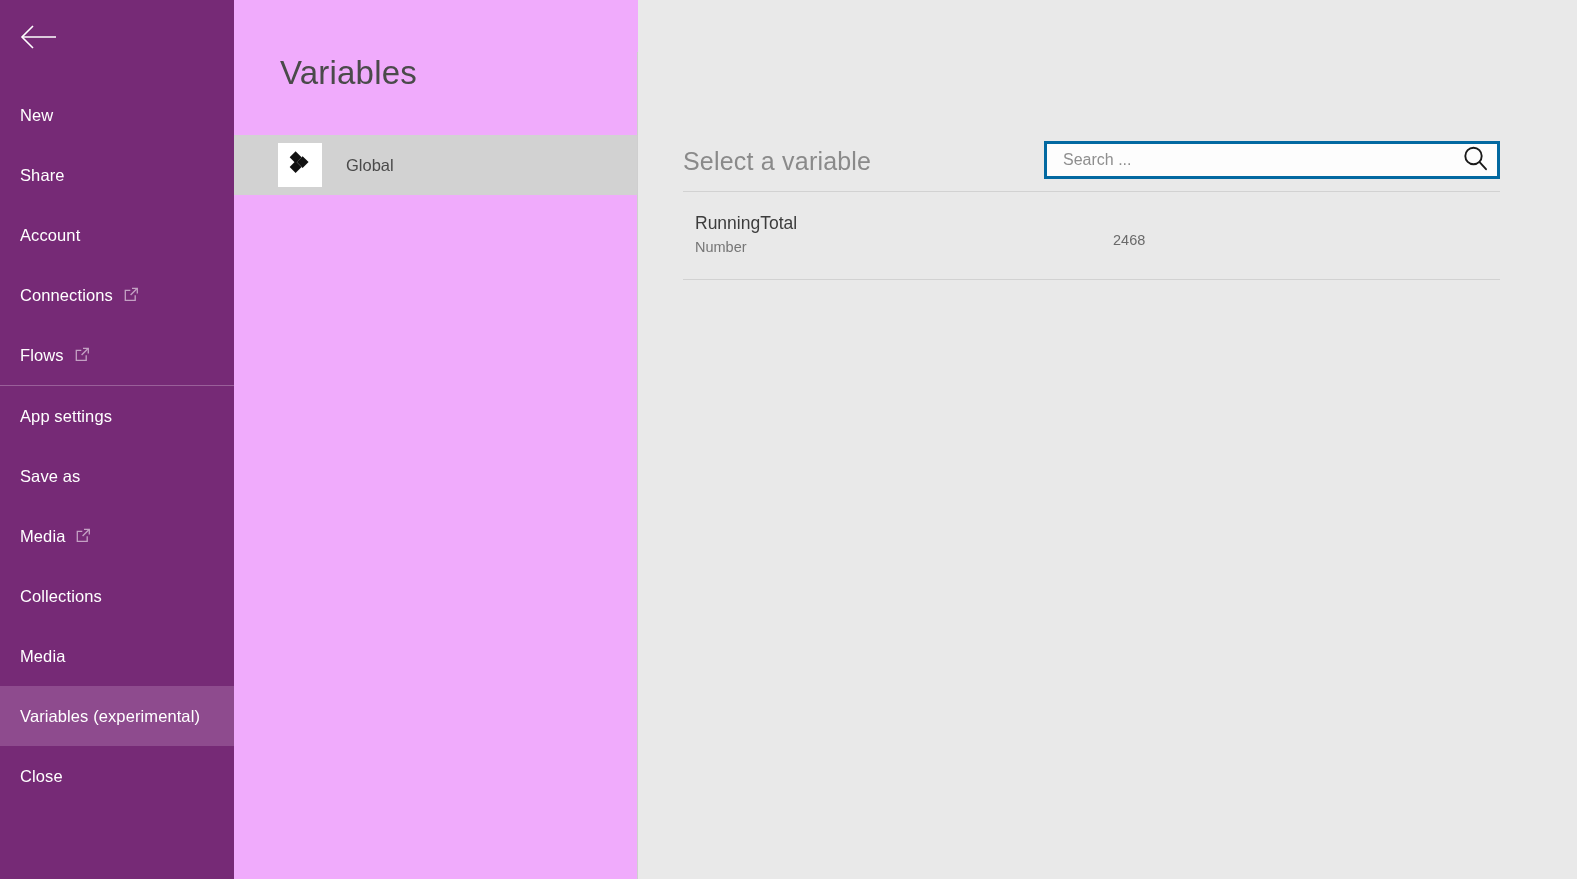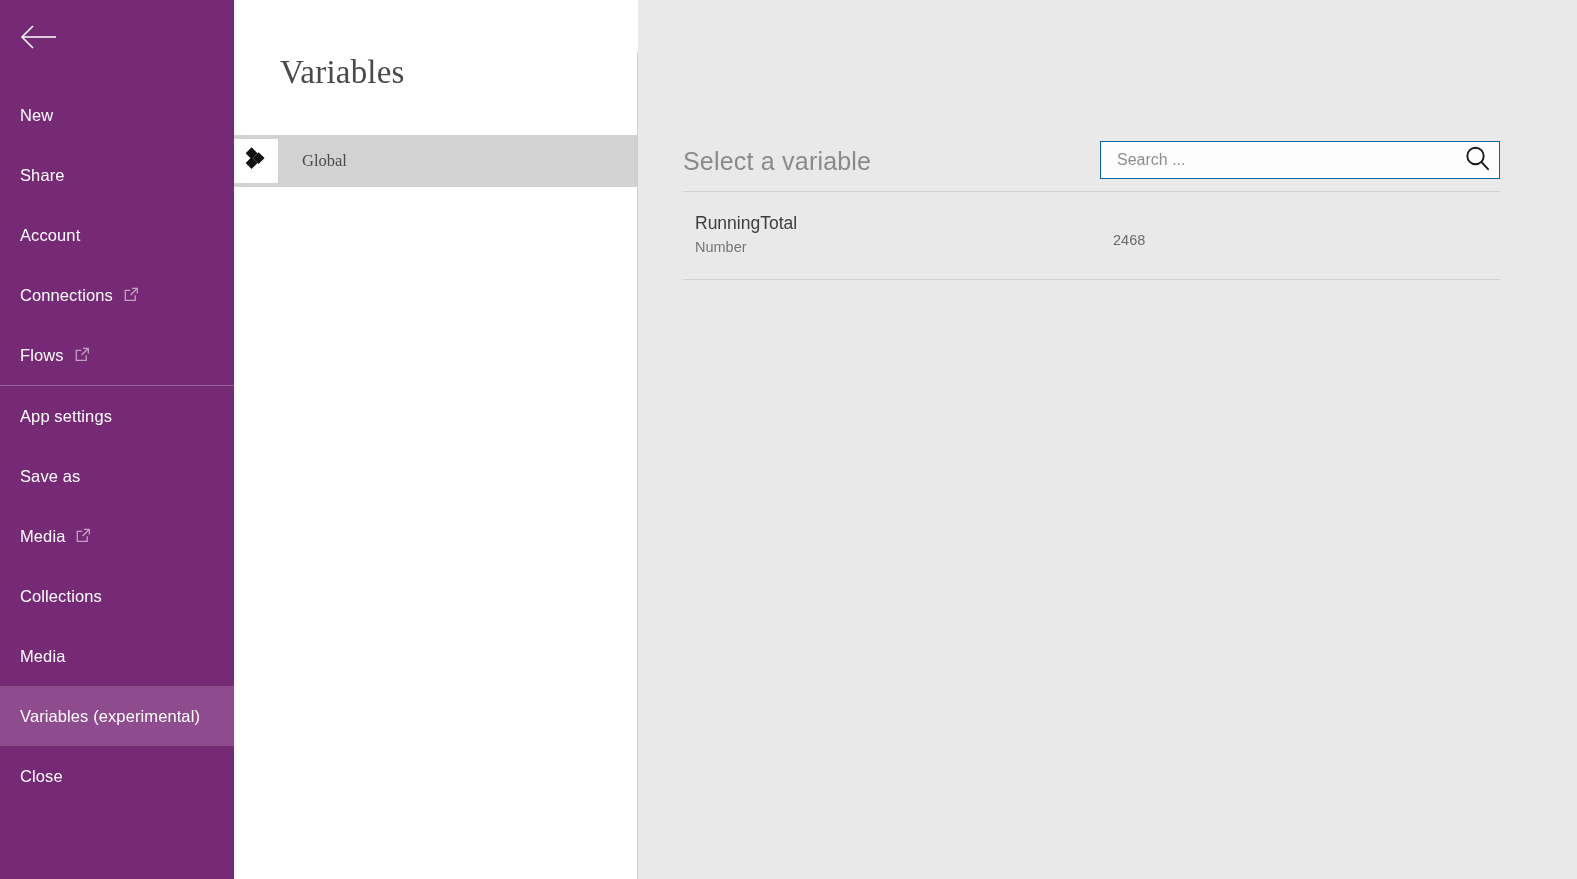--- a/index.html
+++ b/index.html
@@ -62,36 +62,36 @@
     background: #9a5f9a;
     margin: 0;
   }
 
   
   .mid-panel {
     position: relative;
     width: 404px;
     flex: 0 0 404px;
     height: 879px;
-    background: #ffffff;
-    font-family: Liberation Serif, serif;
+    background: #f0abfc;
   }
   .panel-title {
     position: absolute;
     left: 46px; top: 54px;
     font-size: 33px;
     font-weight: 300;
     color: #4a4a4a;
     letter-spacing: 0.2px;
   }
   .source-list { position: absolute; top: 135px; left: 0; right: 0; }
   .source-row {
-    height: 52px;
-    display: flex;
-    align-items: center;
+    height: 60px;
+    display: flex;
+    align-items: center;
+    padding-left: 44px;
     cursor: pointer;
     background: transparent;
   }
   .source-row.selected { background: #d2d2d2; }
   .source-icon {
     width: 44px; height: 44px;
     background: #ffffff;
     display: flex;
     align-items: center;
     justify-content: center;
@@ -135,24 +135,24 @@
   .head-title {
     font-size: 25px;
     font-weight: 300;
     color: #8a8a8a;
     letter-spacing: 0.2px;
     position: relative;
     top: -2px;
   }
   .search-wrap {
     position: relative;
-    width: 400px;
+    width: 456px;
     height: 38px;
     background: #fdfdfd;
-    border: 1px solid #0369a1;
+    border: 3px solid #0369a1;
     display: flex;
     align-items: flex-start;
     position: relative;
     top: -4px;
   }
   .search-input {
     flex: 1 1 auto;
     height: 100%;
     border: none;
     outline: none;

